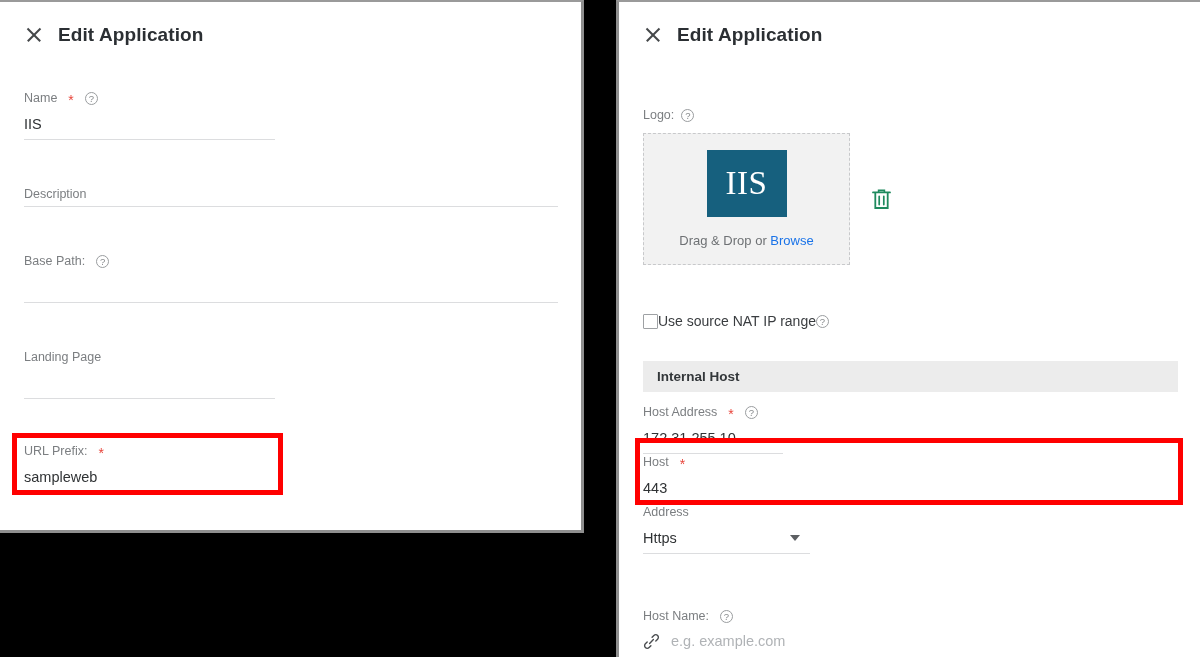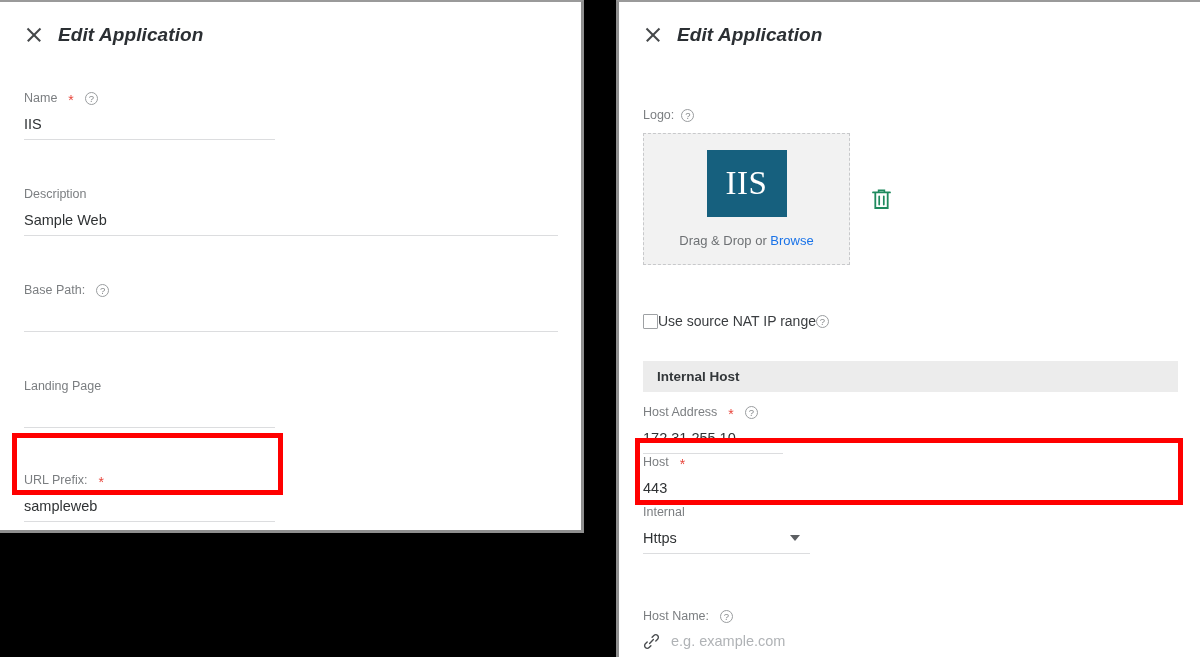--- a/index.html
+++ b/index.html
@@ -72,21 +72,20 @@
     background: #444749;
   }
   .close-icon::before { transform: rotate(45deg); }
   .close-icon::after  { transform: rotate(-45deg); }
 
   .dialog-title {
     font-size: 19px;
     font-weight: bold;
     color: #2b2f33;
     letter-spacing: 0.1px;
-    font-style: italic;
   }
 
   
   .field { position: relative; }
 
   .field-label {
     font-size: 12.5px;
     color: #7b7e81;
     display: flex;
     align-items: center;
@@ -315,21 +314,20 @@
           <span class="help-icon"></span>
         </div>
         <div class="field-value">IIS</div>
         <div class="field-underline"></div>
       </div>
 
       <div class="field lf wide" style="margin-top:46px;">
         <div class="field-label">
           <span>Description</span>
         </div>
-        <div class="field-value">Sample Web</div>
         <div class="field-underline"></div>
       </div>
 
       <div class="field lf wide" style="margin-top:46px;">
         <div class="field-label">
           <span>Base Path:</span>
           <span class="help-icon"></span>
         </div>
         <div class="field-value"></div>
         <div class="field-underline"></div>
@@ -417,21 +415,21 @@
             <div class="field-label">
               <span>Host</span>
               <span class="req-star">*</span>
             </div>
             <div class="field-value">443</div>
             <div class="field-underline"></div>
           </div>
 
           <div class="field host-col-proto">
             <div class="field-label">
-              <span>Internal</span>
+              <span>Address</span>
             </div>
             <div class="field-value select-row">
               <span>Https</span>
               <span class="caret-down"></span>
             </div>
             <div class="field-underline"></div>
           </div>
 
         </div>
       </div>

